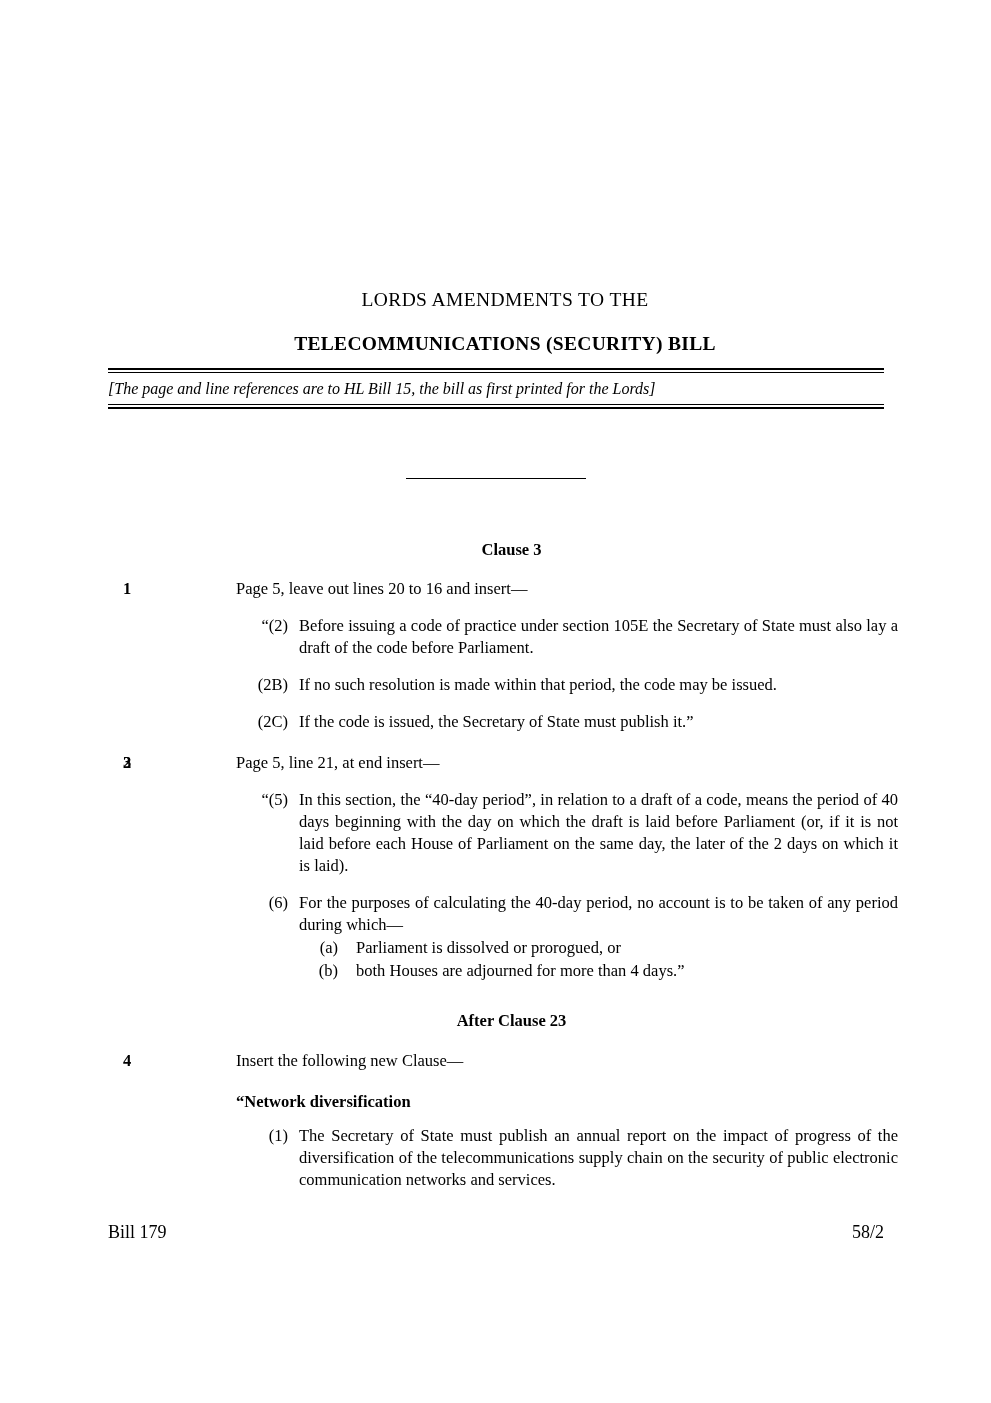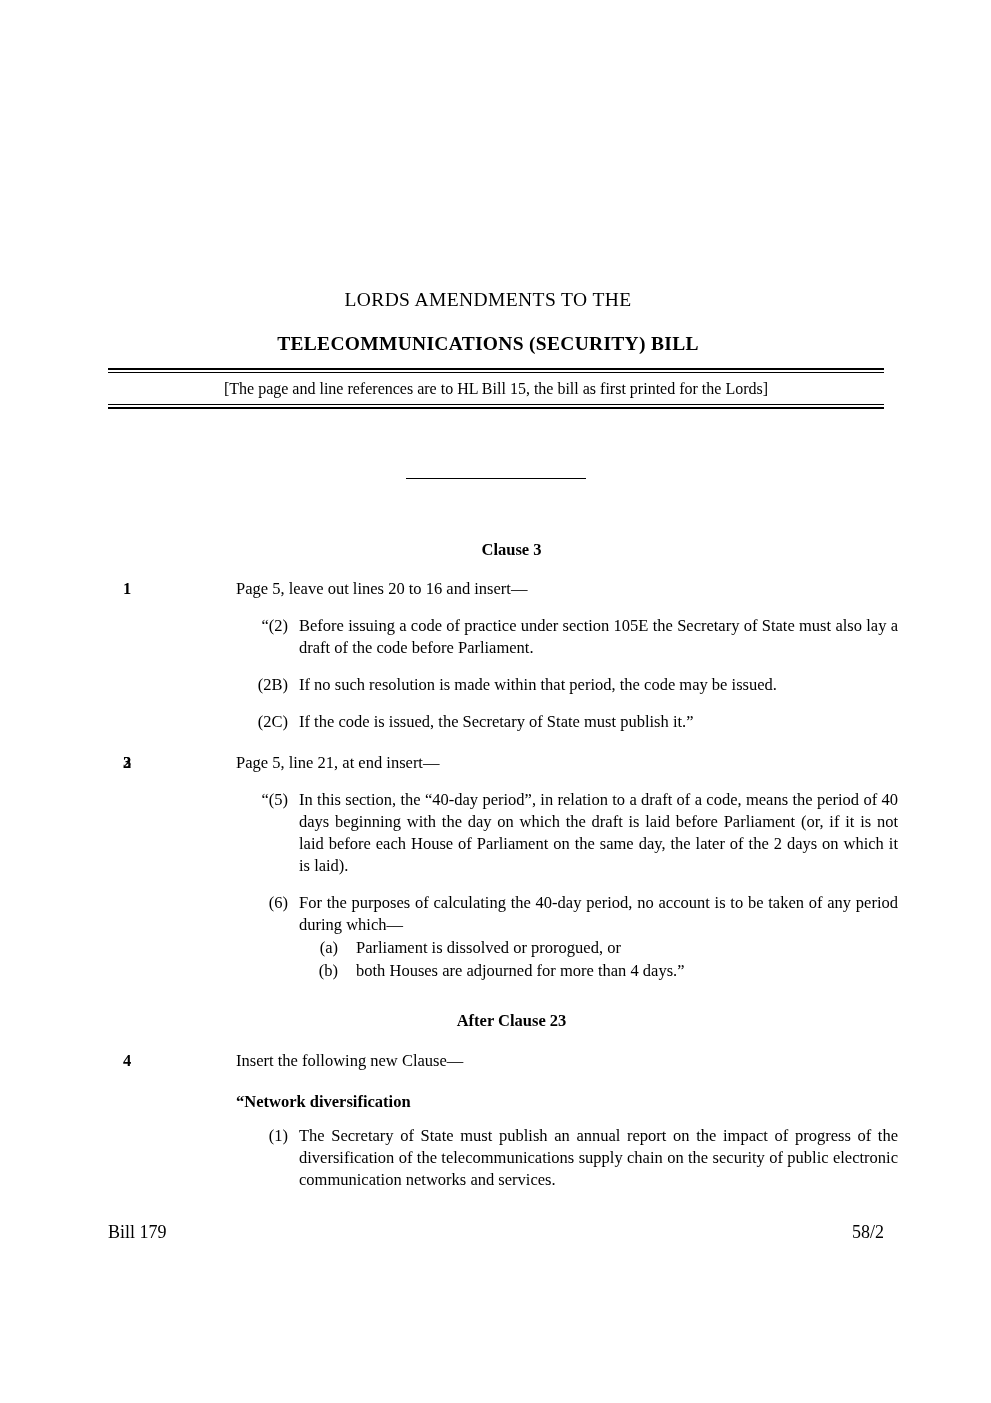--- a/index.html
+++ b/index.html
@@ -15,21 +15,21 @@
     position: relative;
     width: 991px;
     height: 1403px;
     background: #ffffff;
     overflow: hidden;
   }
 
   
   .titles {
     position: absolute;
-    left: 100px;
+    left: 117px;
     top: 288px;
     width: 776px;
     text-align: center;
   }
   .title-main {
     font-size: 19.5px;
     letter-spacing: 0.4px;
     line-height: 1.2;
   }
   .title-bill {
@@ -63,21 +63,21 @@
     background: #000000;
     width: 100%;
   }
   .rule-thick-bottom {
     height: 2px;
     background: #000000;
     width: 100%;
     margin-top: 2px;
   }
   .note-text {
-    text-align: center;
+    font-style: italic;
     font-size: 16px;
     padding: 7px 0 6px 0;
   }
 
   
   .short-rule {
     position: absolute;
     left: 406px;
     top: 478px;
     width: 180px;

